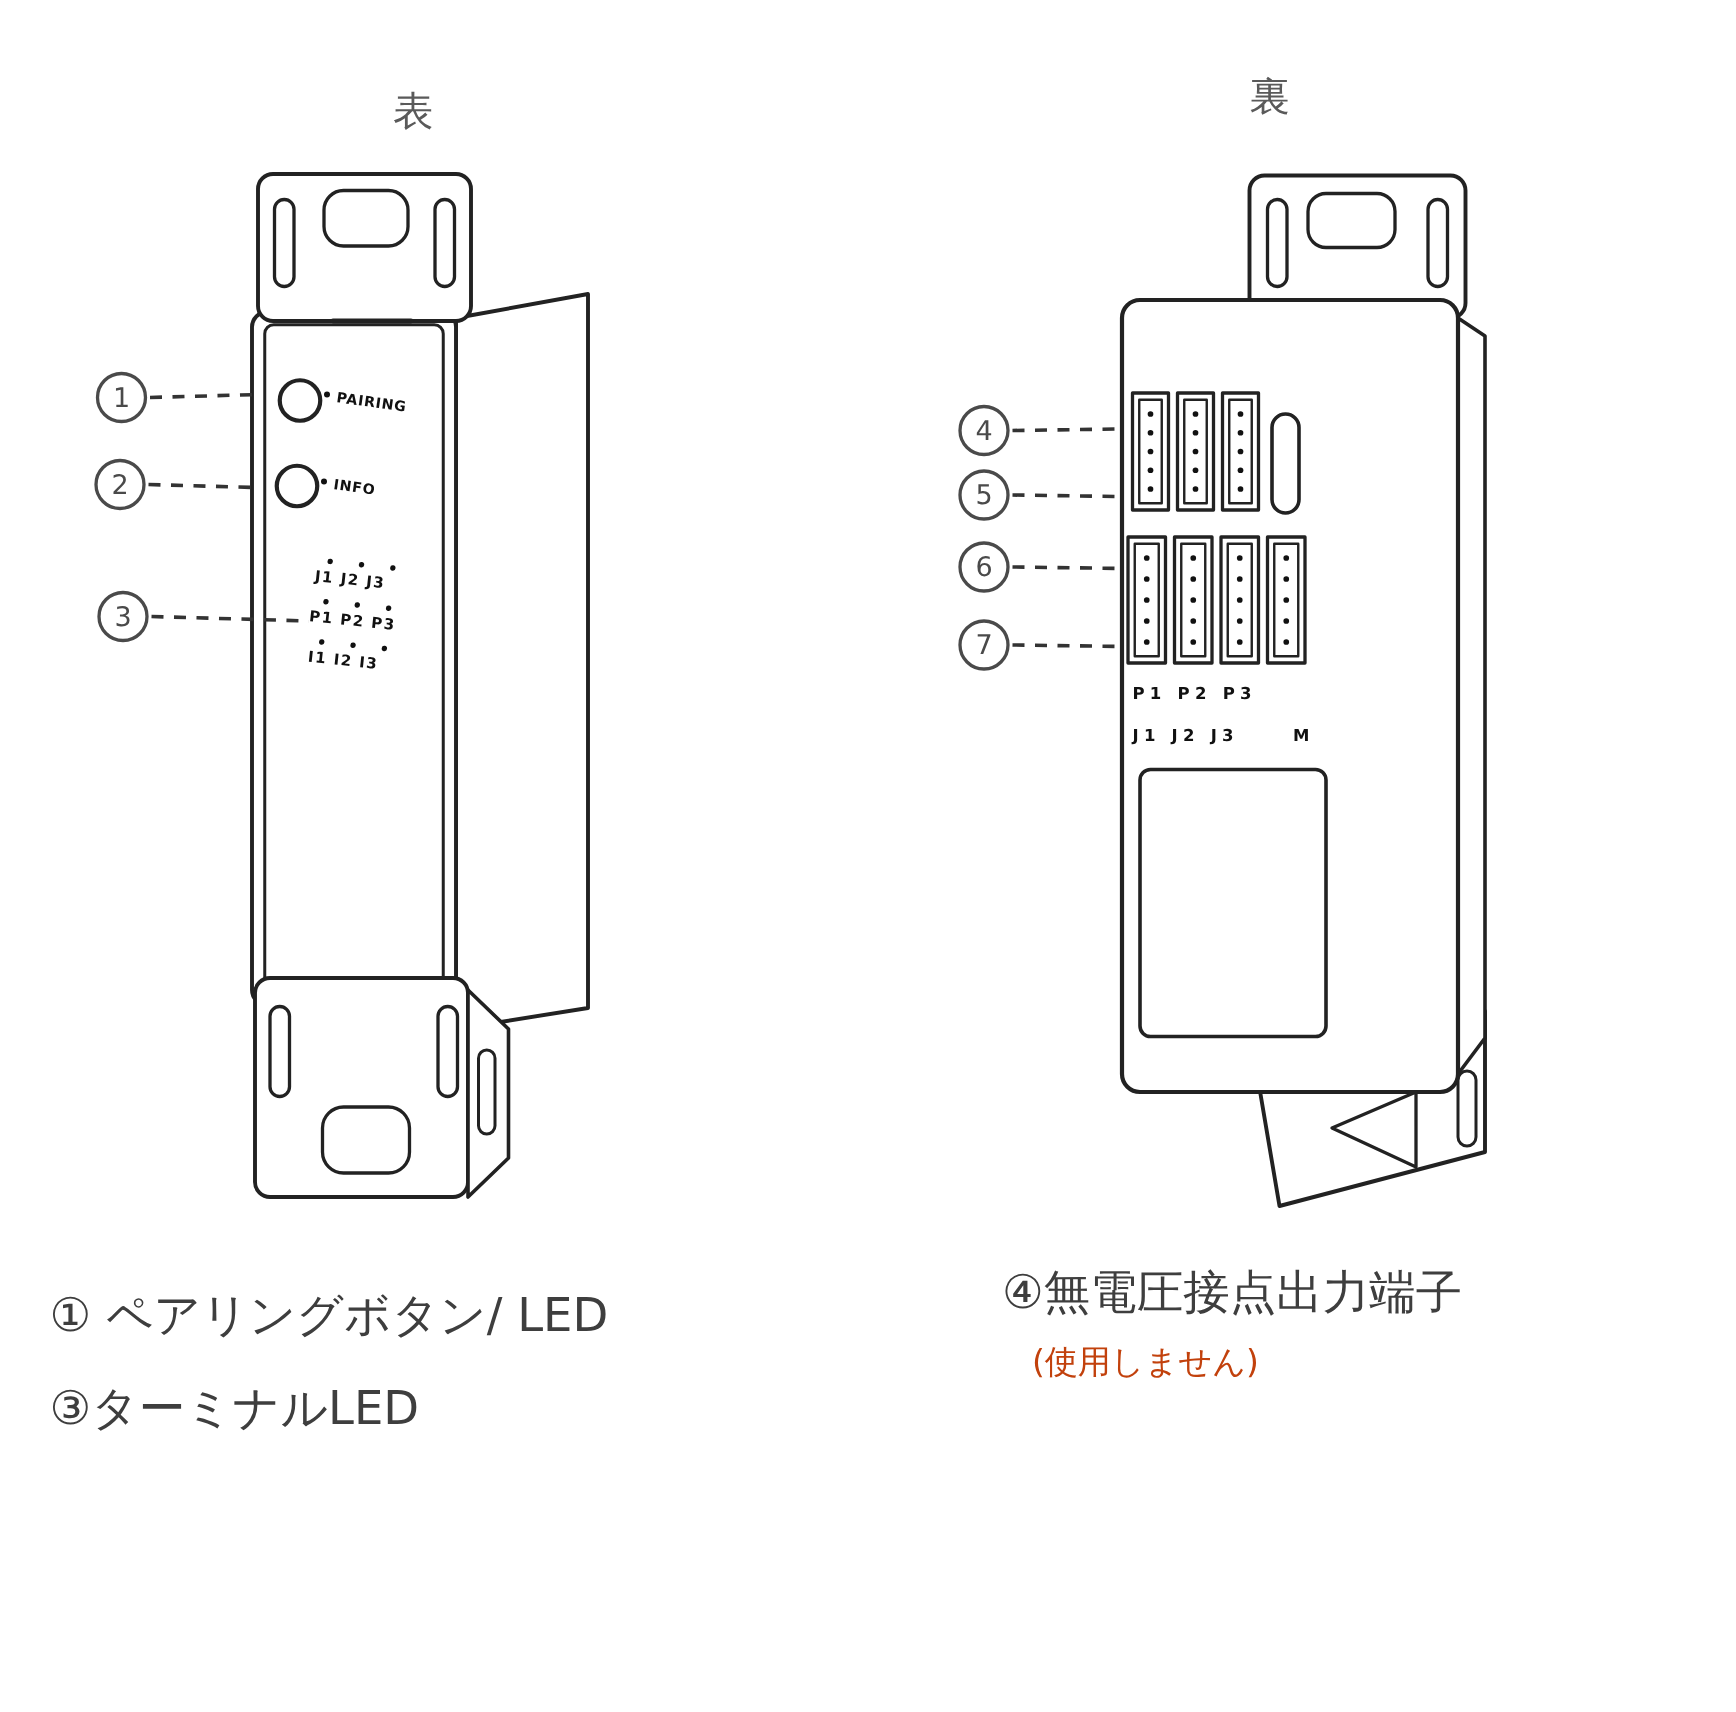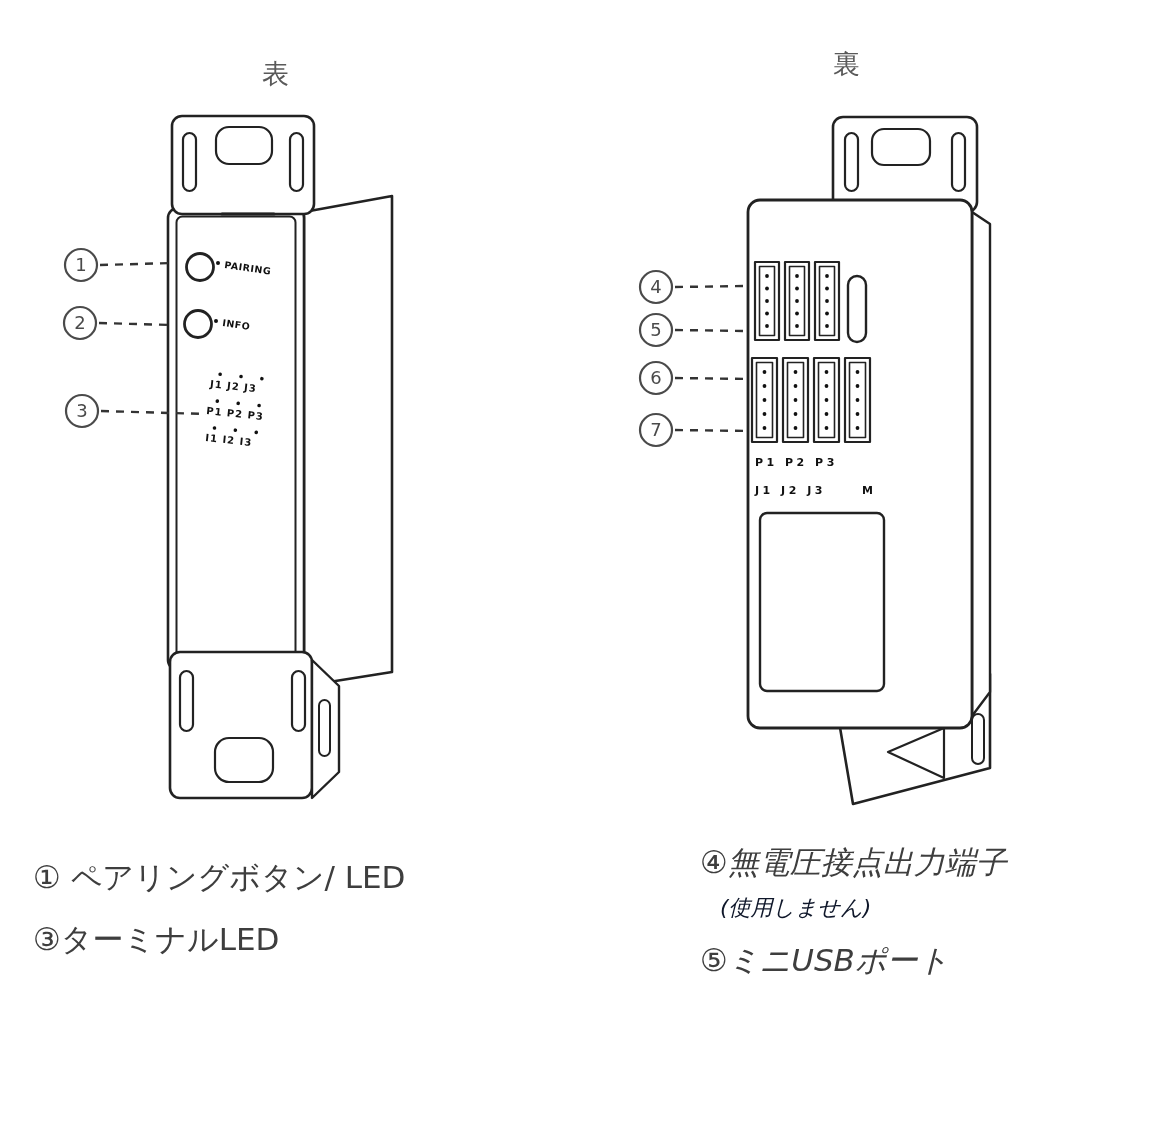--- a/index.html
+++ b/index.html
@@ -2,21 +2,21 @@
 <html><head>
 <meta charset="utf-8">
 <style>
   html,body{margin:0;padding:0;background:#fff;}
   #page{position:relative;width:1157px;height:1141px;background:#ffffff;overflow:hidden;
         font-family:"DejaVu Sans","Liberation Sans",sans-serif;}
   .view-label{position:absolute;font-size:27px;color:#5a5a5a;}
   .dev-svg{position:absolute;}
   .legend{position:absolute;color:#3e3e3e;}
   .legend-item{font-size:31px;line-height:1.25;margin-bottom:23px;white-space:nowrap;}
-  .legend-note{font-size:22px;color:#0f172a;margin:-12px 0 18px 20px;white-space:nowrap;}
+  .legend-note{font-size:22px;color:#c2410c;margin:-12px 0 18px 20px;white-space:nowrap;}
 </style>
 </head>
 <body>
 
 <div id="page">
 
   <div class="view-label" style="left:262px;top:56px;">表</div>
   <div class="view-label" style="left:833px;top:46px;">裏</div>
 
   <svg class="dev-svg" style="left:40px;top:100px;" width="430" height="720" viewBox="0 0 430 720">
@@ -189,19 +189,18 @@
       <text x="56" y="284" text-anchor="middle" font-size="18" fill="#4a4a4a" stroke="none" font-family="DejaVu Sans, sans-serif">6</text>
       <text x="56" y="336" text-anchor="middle" font-size="18" fill="#4a4a4a" stroke="none" font-family="DejaVu Sans, sans-serif">7</text>
     </g>
   </svg>
 
   <div class="legend" style="left:33px;top:858px;width:560px;">
     <div class="legend-item">① ペアリングボタン/ LED</div>
     <div class="legend-item">③ターミナルLED</div>
   </div>
 
-  <div class="legend" style="left:700px;top:843px;width:450px;font-style:italic;">
+  <div class="legend" style="left:668px;top:843px;width:450px;">
     <div class="legend-item">④無電圧接点出力端子</div>
     <div class="legend-note">(使用しません)</div>
-    <div class="legend-item">⑤ミニUSBポート</div>
   </div>
 
 </div>
 
 </body></html>

